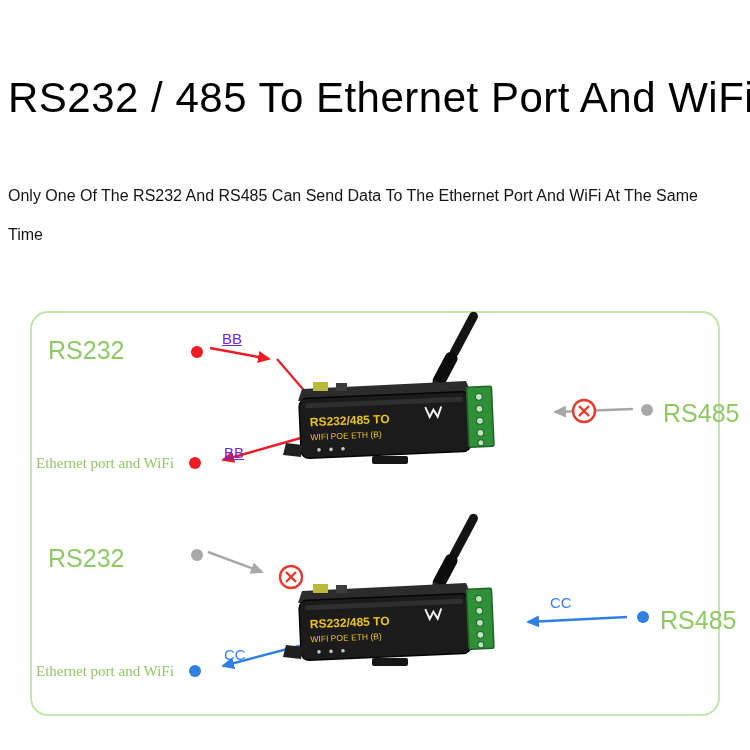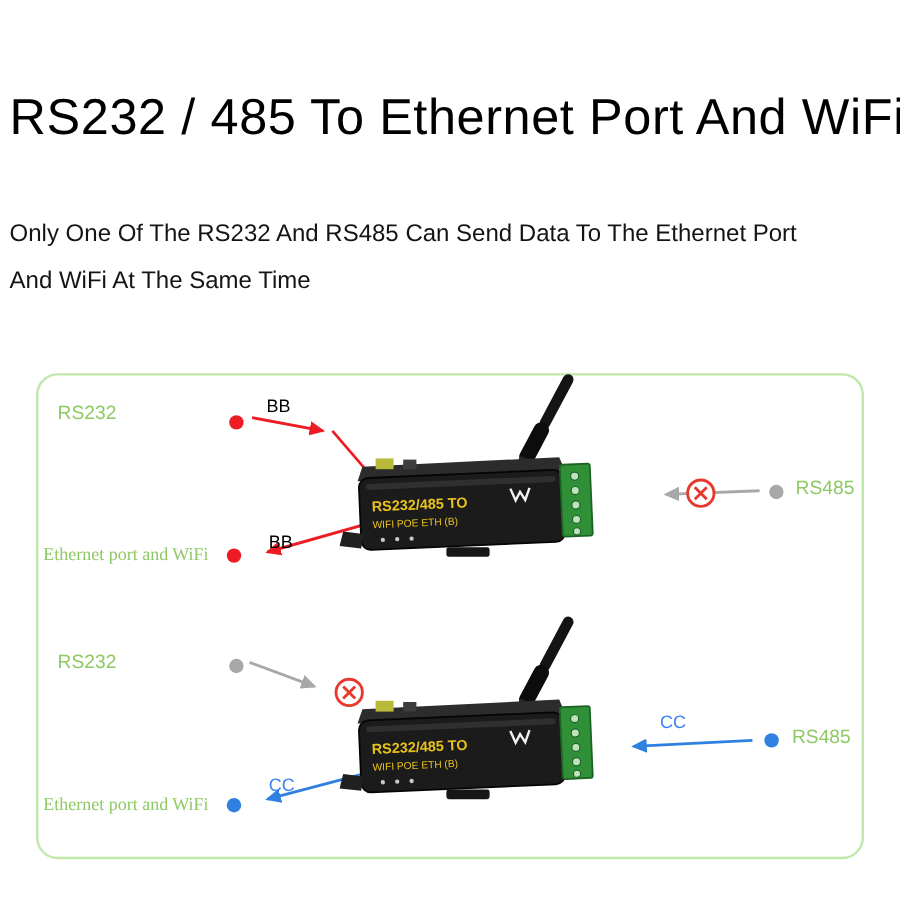--- a/index.html
+++ b/index.html
@@ -7,31 +7,31 @@
   body {
     width:750px; height:750px; position:relative; overflow:hidden;
     font-family:"Liberation Sans", sans-serif;
   }
   .abs { position:absolute; }
   .title {
     left:8px; top:74px; font-size:42px; font-weight:400; color:#000;
     letter-spacing:0.5px; white-space:nowrap;
   }
   .subtitle {
-    left:8px; top:176px; width:690px; font-size:20px; line-height:39px; color:#141414;
+    left:8px; top:176px; width:690px; font-size:16px; line-height:39px; color:#141414;
   }
   .panel {
     left:30px; top:311px; width:690px; height:405px;
     border:2px solid #bfe8ab; border-radius:18px; background:transparent;
   }
   .lab-green { color:#8fc965; }
-  .lab-lg { font-size:16px; }
+  .lab-lg { font-size:25px; }
   .lab-sm { font-size:15px;font-family:Liberation Serif, serif; }
   .tag { font-size:15px; }
-  .tag-red { color:#000000; }
+  .tag-red { color:#6d28d9;text-decoration:underline; }
   .tag-blue { color:#3b82f6; }
   .dot { width:12px; height:12px; border-radius:50%; }
   .dot-red { background:#ed1c24; }
   .dot-blue { background:#2f80e0; }
   .dot-gray { background:#a8a8a8; }
   svg { display:block; overflow:visible; }
 </style>
 </head>
 <body>
 

